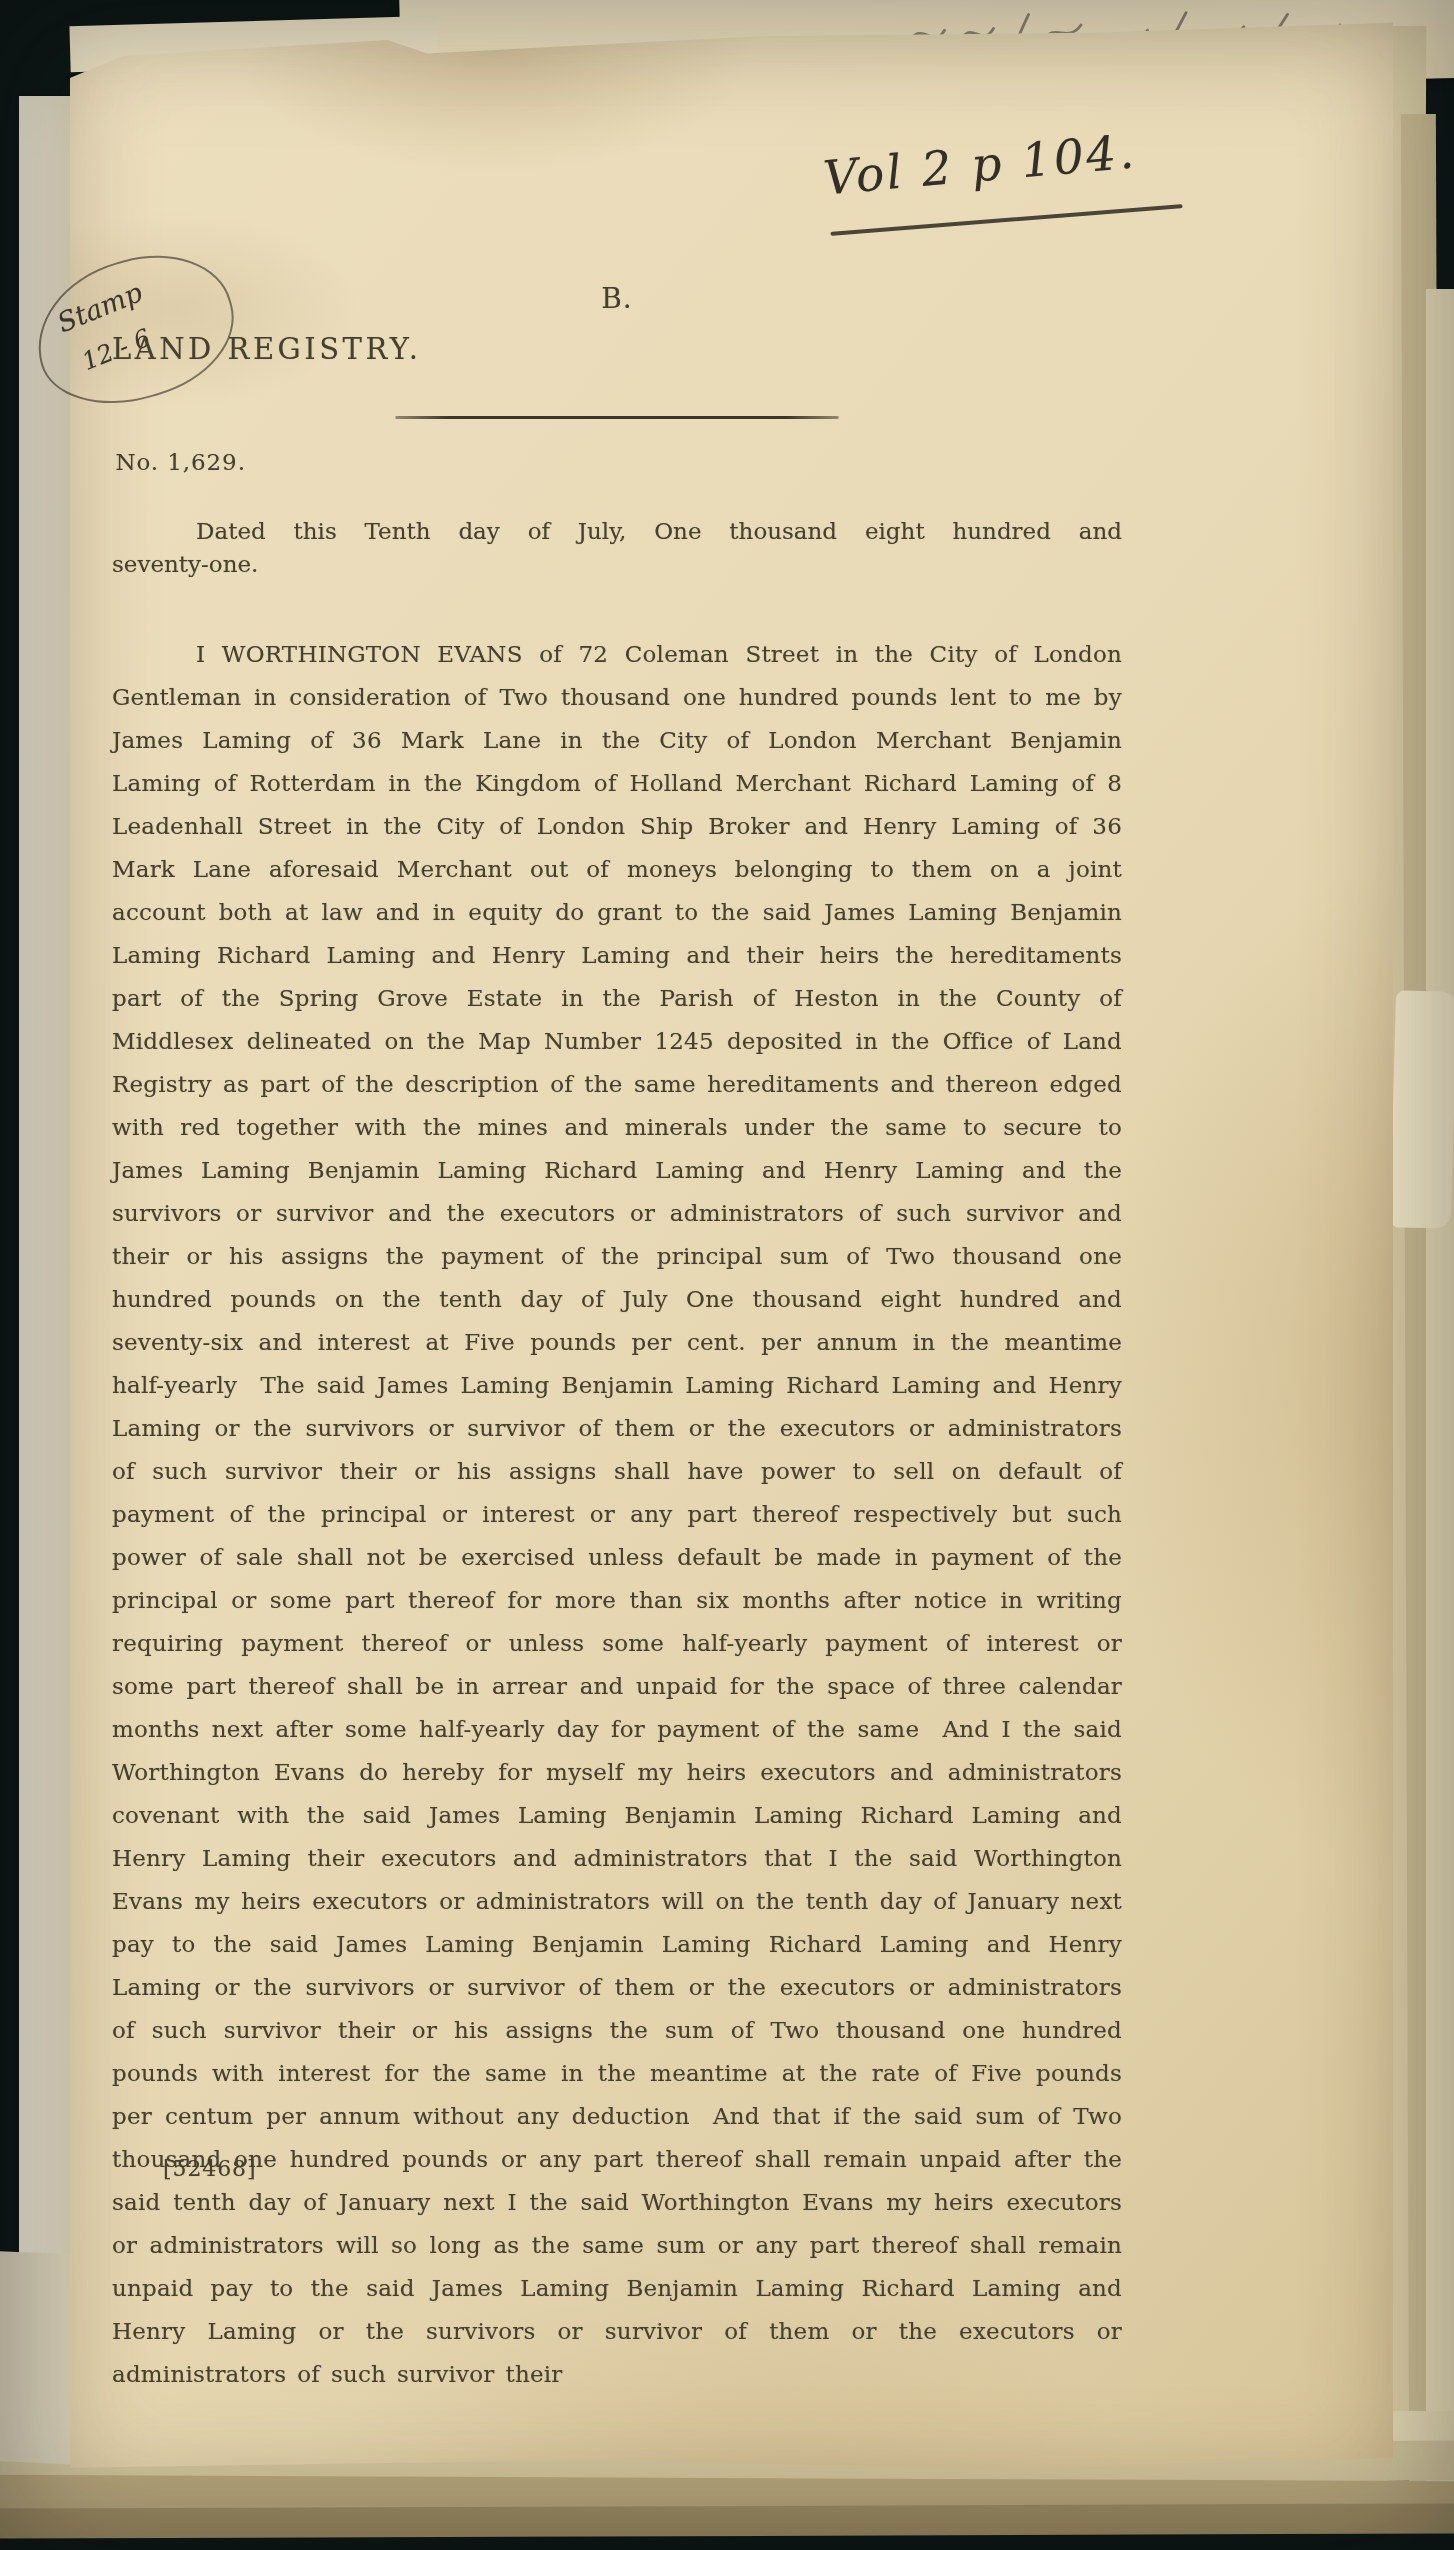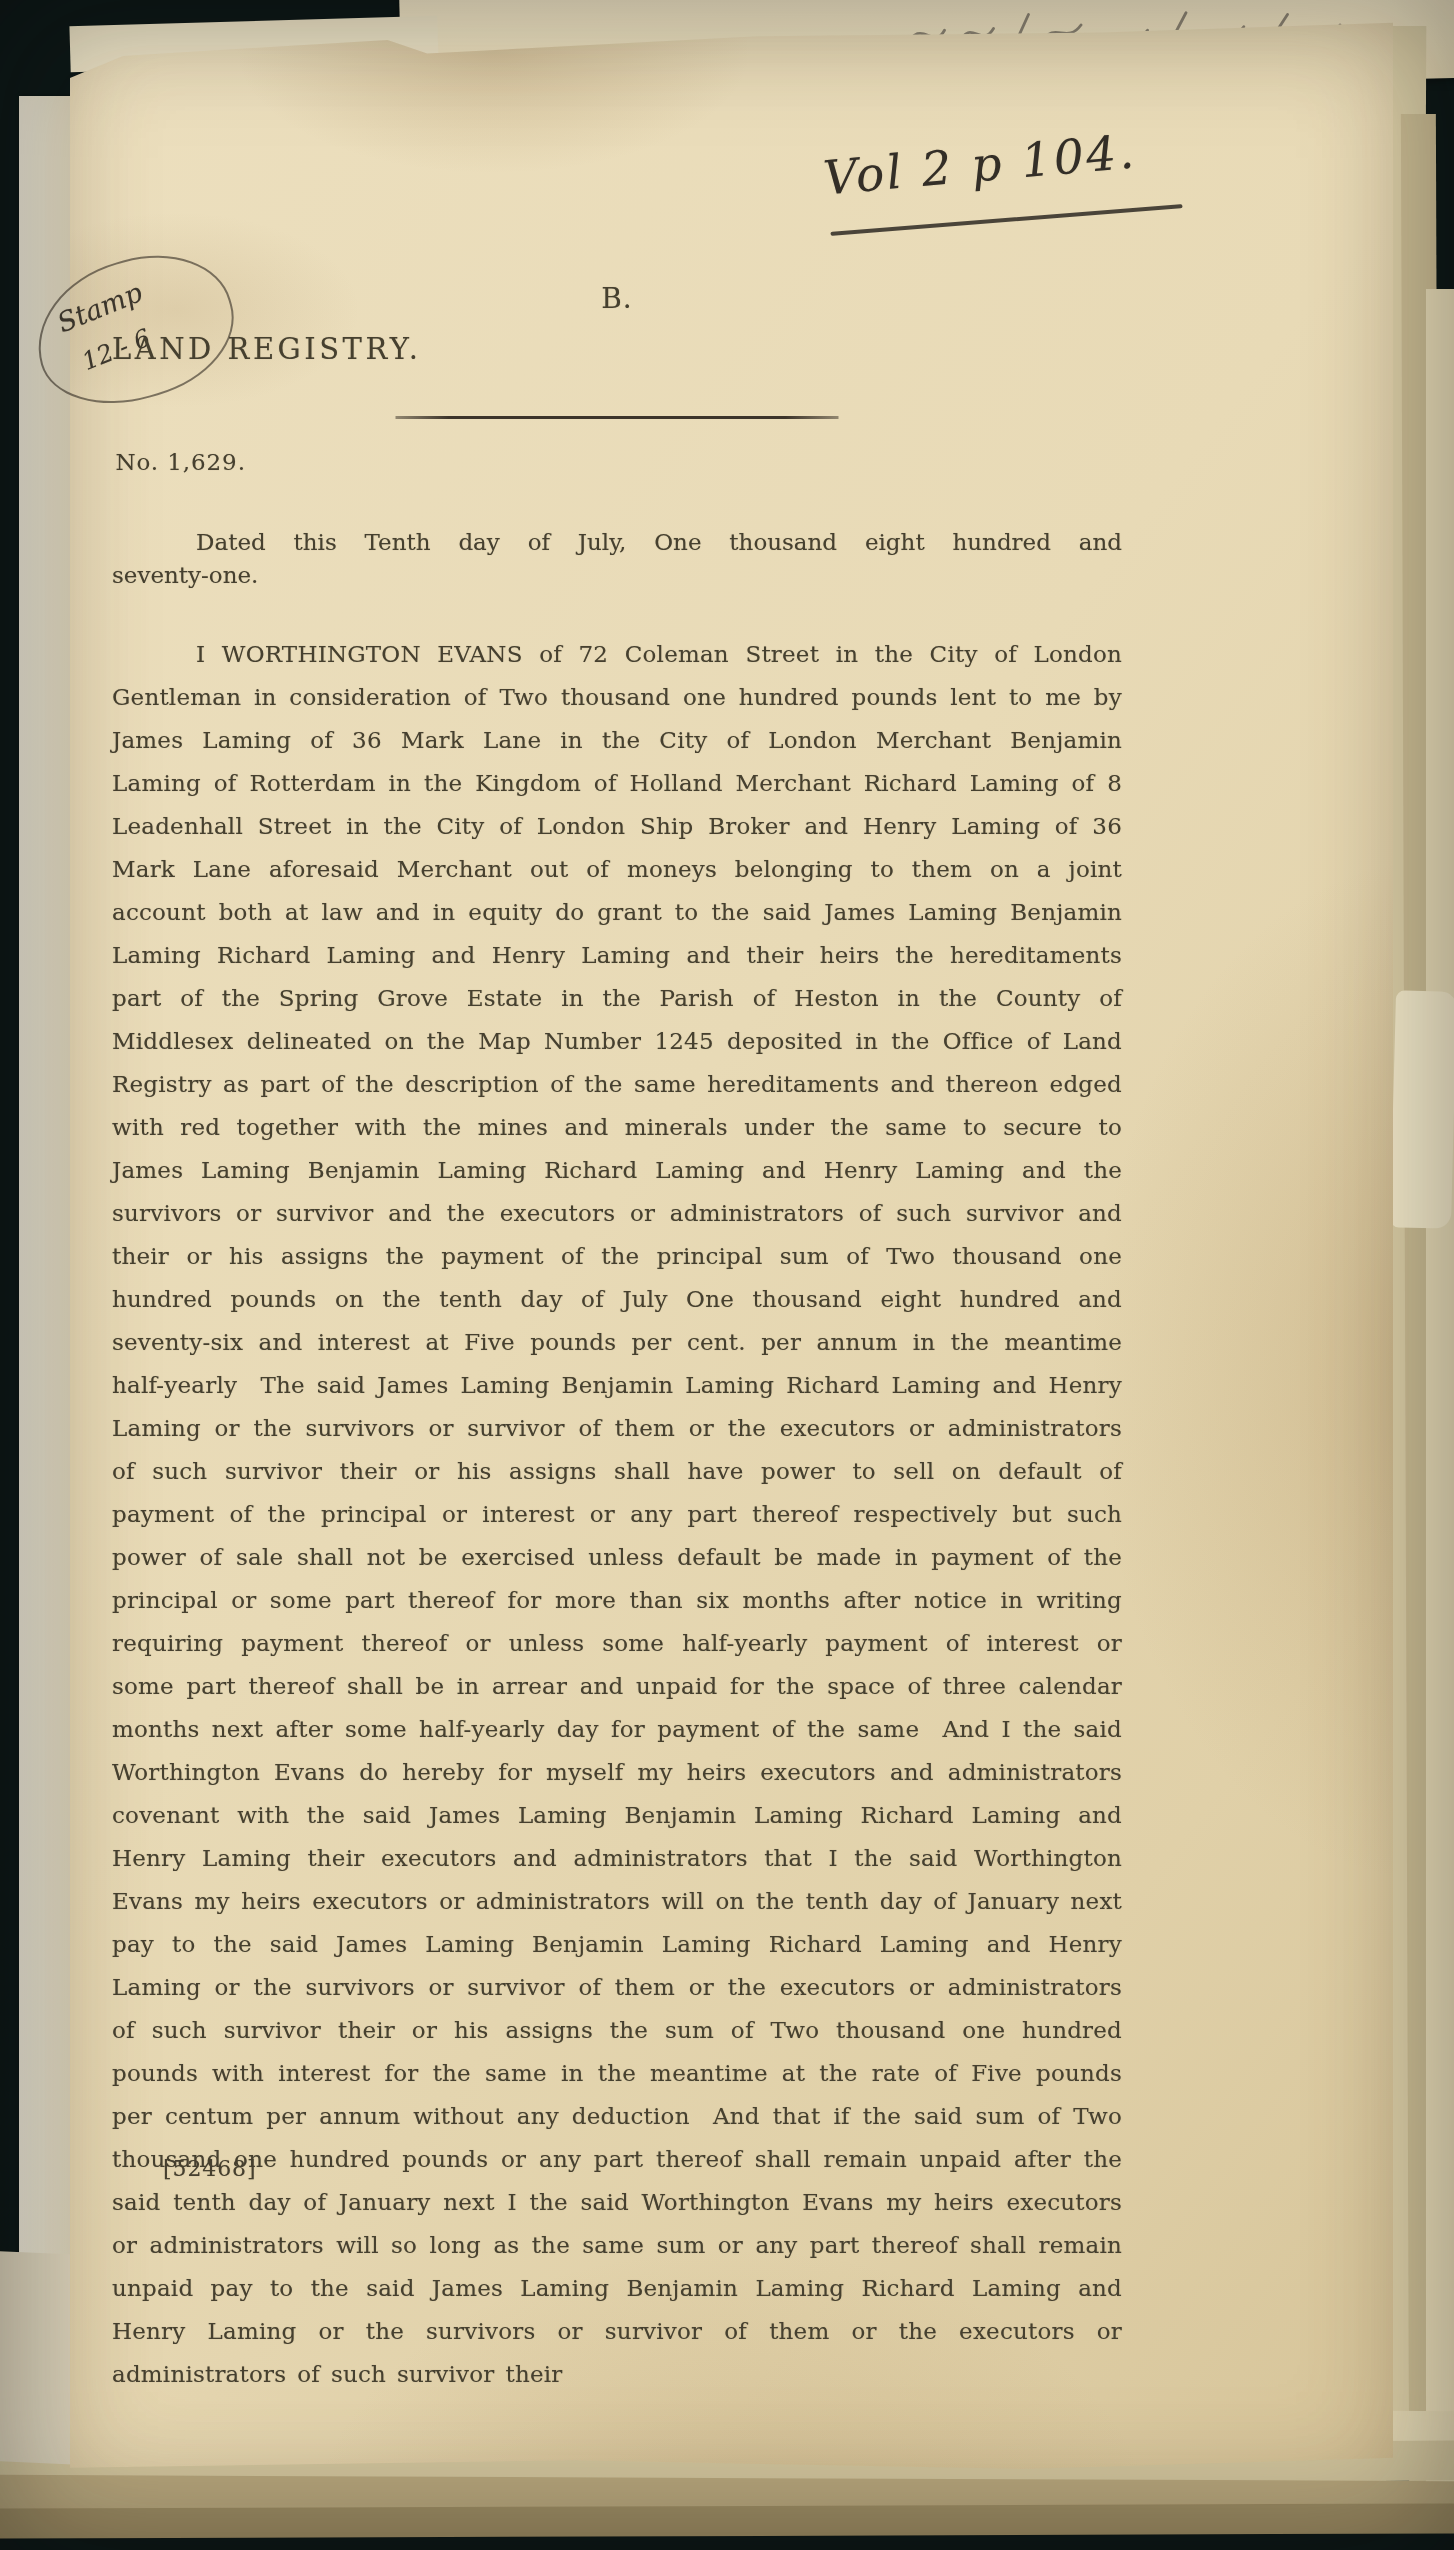--- a/index.html
+++ b/index.html
@@ -61,21 +61,21 @@
     transform:rotate(-6deg);color:#3d372d}
   .stamp-bottom{position:absolute;left:39px;top:67px;font-size:24.6px;font-style:italic;
     transform:rotate(-6deg);color:#3d372d}
 
   .text-col{position:absolute;left:112px;top:0;width:1010px;height:100%}
   .h-b{position:absolute;top:282px;width:100%;text-align:center;font-size:28px;letter-spacing:0.9px}
   .h-title{position:absolute;top:332px;width:100%;text-align:left;font-size:29px;letter-spacing:3.5px}
   .rule{position:absolute;top:416px;left:50%;transform:translateX(-50%);width:443px;height:2.6px;
     background:linear-gradient(90deg,rgba(60,52,40,.5),#3c342a 12%,#3c342a 88%,rgba(60,52,40,.5))}
   .doc-no{position:absolute;top:449px;left:3.5px;font-size:23px;letter-spacing:0.9px}
-  .date-clause{position:absolute;top:526px;left:0;width:100%;font-size:23px;line-height:33px;
+  .date-clause{position:absolute;top:515px;left:0;width:100%;font-size:23px;line-height:33px;
     text-align:justify;text-indent:84px;word-spacing:9.6px}
   .deed{position:absolute;top:633px;left:0;width:100%;font-size:23px;line-height:43px;
     text-align:justify;text-indent:84px;word-spacing:3.5px;letter-spacing:0.2px}
   .footer-ref{position:absolute;top:2156px;left:51px;font-size:22px;letter-spacing:0.9px}
 
   .vignette{position:absolute;inset:0;z-index:5;pointer-events:none;
     box-shadow:inset 0 0 132px rgba(8,10,9,.4)}
 </style>
 </head>
 <body>

